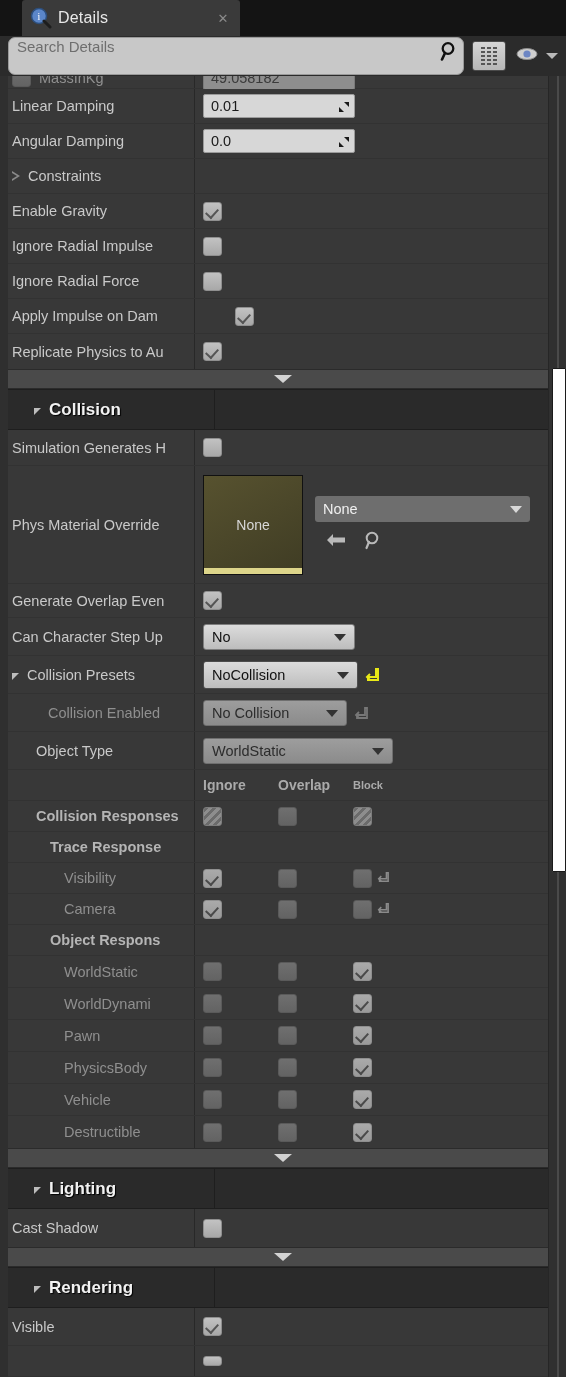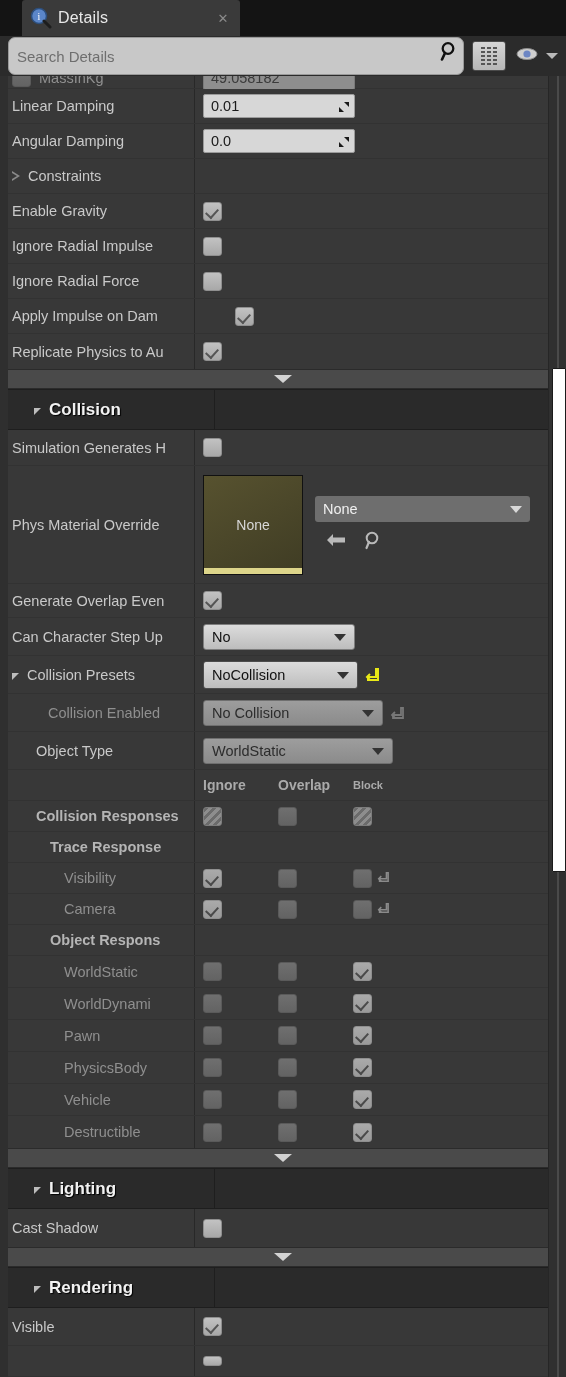--- a/index.html
+++ b/index.html
@@ -34,21 +34,21 @@
 
   
   .searchrow {
     position: absolute; left: 0; top: 36px; width: 566px; height: 40px;
     background: #2b2b2b;
     display: flex; align-items: center; padding: 0 8px;
   }
   .searchbox {
     position: relative; flex: 1 1 auto; height: 38px;
     background: #c8c8c8; border: 1px solid #9a9a9a; border-radius: 7px;
-    display: flex; align-items: center; padding: 0 26px 0 8px;
+    display: flex; align-items: flex-start; padding: 0 26px 0 8px;
   }
   .searchbox .ph { color: #6e6e6e; font-size: 15px; }
   .searchbox .mag { position: absolute; right: 5px; top: 3px; }
   .tbtn {
     width: 34px; height: 30px; margin-left: 8px;
     background: linear-gradient(#d5d5d5,#b7b7b7);
     border: 1px solid #4a4a4a; border-radius: 3px;
     display: flex; align-items: center; justify-content: center;
   }
   .grid-glyph { display: grid; grid-template-columns: repeat(3, 4px); grid-gap: 2px; }
@@ -471,21 +471,21 @@
           </svg>
         </span>
       </div>
     </div>
 
     <div class="row" style="height:38px;">
       <div class="name">
           <span class="lbl indent2 dim" style="padding-left:24px;">Collision Enabled</span>
         </div>
       <div class="val">
-        <div class="combo muted" style="width:180px;align-items:center;">
+        <div class="combo muted" style="width:144px;align-items:center;">
           <span>No Collision</span>
           <span class="cv"></span>
         </div>
         <span class="revert">
           <svg width="14" height="16" viewBox="0 0 14 16">
             <path d="M11 3 L11 10 L3 10 L3 13 L13 13 L13 3 Z" fill="none" stroke="#777" stroke-width="1.8"></path>
             <path d="M5 7 L2 10 L5 13" fill="none" stroke="#777" stroke-width="1.8"></path>
           </svg>
         </span>
       </div>

